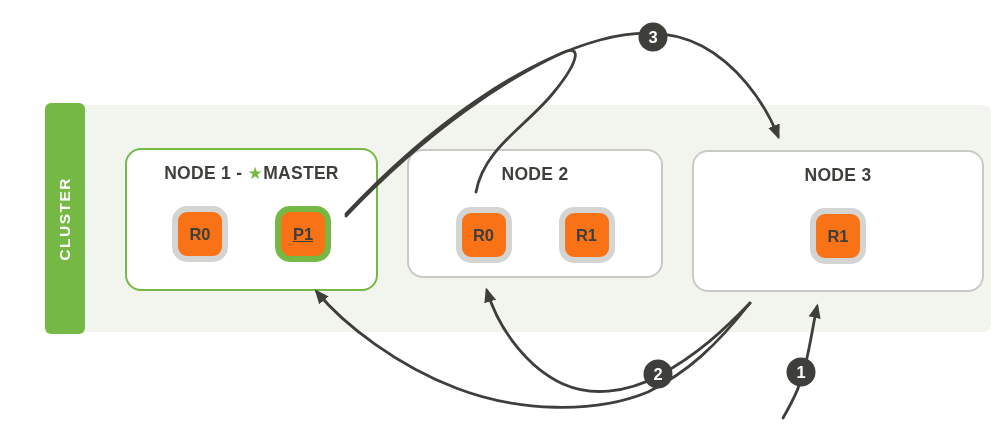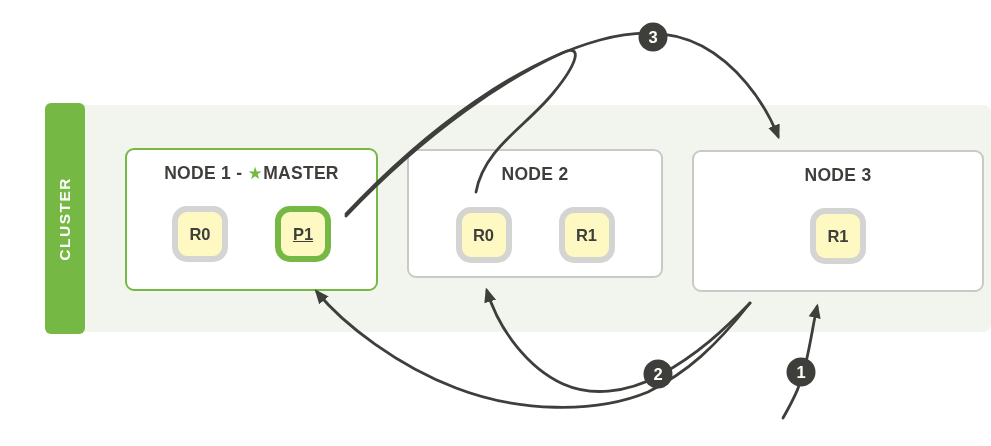--- a/index.html
+++ b/index.html
@@ -14,38 +14,38 @@
   .cluster-bar{
     position:absolute;left:45px;top:103px;width:40px;height:231px;
     background:var(--green,#75b843);border-radius:6px;z-index:2;
     display:flex;align-items:center;justify-content:center;
   }
   .cluster-label{
     writing-mode:vertical-rl;transform:rotate(180deg);
     color:#ffffff;font-weight:bold;font-size:15.5px;letter-spacing:1.5px;
   }
   .node{
-    position:absolute;background:#ffffff;border-radius:9px;z-index:3;
+    position:absolute;background:#ffffff;border-radius:16px;z-index:3;
     box-sizing:border-box;border:2px solid var(--node-border,#c9cac6);
   }
   .node.master{border-color:var(--green,#75b843);}
   .node1{left:125px;top:148px;width:253px;height:143px;}
   .node2{left:407px;top:149px;width:256px;height:129px;}
   .node3{left:692px;top:150px;width:292px;height:142px;}
   .node-title{
     margin-top:13px;text-align:center;font-size:17.5px;font-weight:bold;
     color:var(--dark,#3e3e3b);letter-spacing:.3px;white-space:pre;
   }
   .star{
     color:var(--green,#75b843);font-family:"DejaVu Sans",sans-serif;
     font-size:17px;
   }
   .shards{display:flex;justify-content:center;gap:47px;margin-top:22px;}
   .shard{
-    width:56px;height:56px;box-sizing:border-box;background:#fef9c3;
+    width:56px;height:56px;box-sizing:border-box;background:#f97316;
     border:6px solid var(--shard-border,#d4d4d2);border-radius:15px;
     display:flex;align-items:center;justify-content:center;
     font-size:16.5px;font-weight:bold;color:var(--dark,#3e3e3b);
   }
   .shard.primary{border-color:var(--green,#75b843);text-decoration:underline;}
   .overlay{position:absolute;left:0;top:0;z-index:4;pointer-events:none;}
   .flow{fill:none;stroke:var(--dark,#3e3e3b);stroke-width:2.8;stroke-linecap:round;}
   .ah{fill:var(--dark,#3e3e3b);}
   .badge-circle{fill:var(--dark,#3e3e3b);}
   .badge-num{

